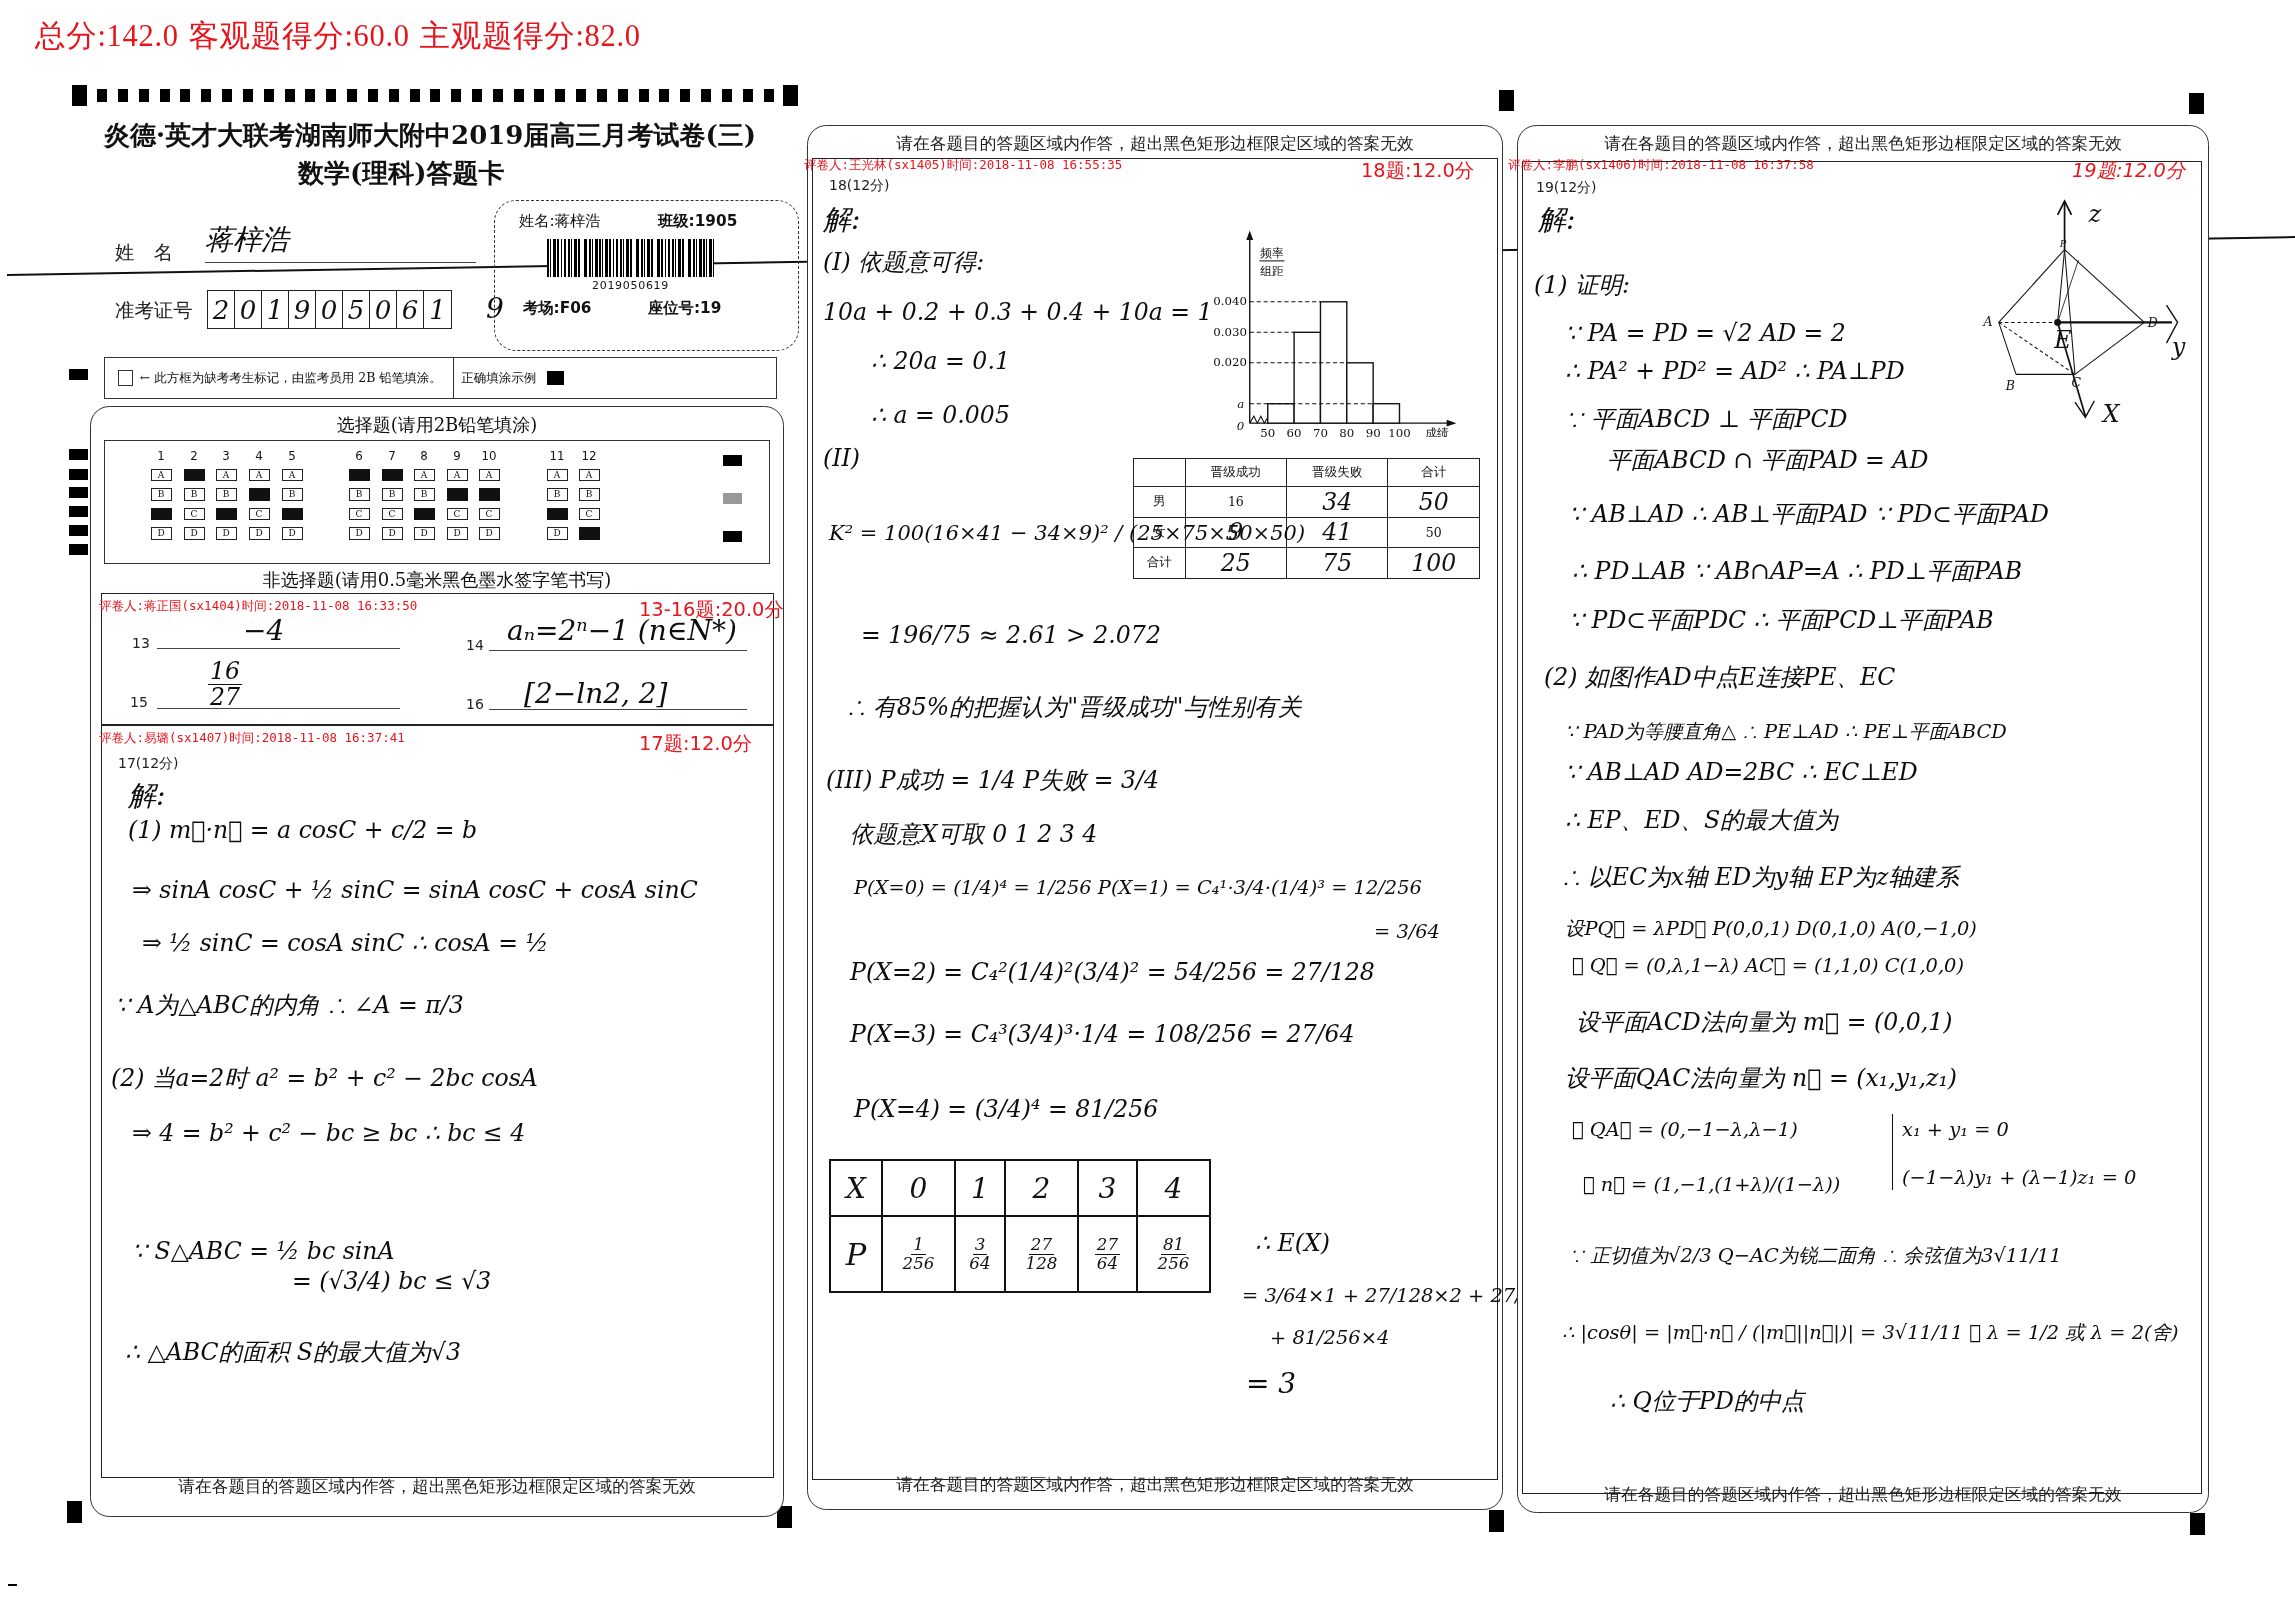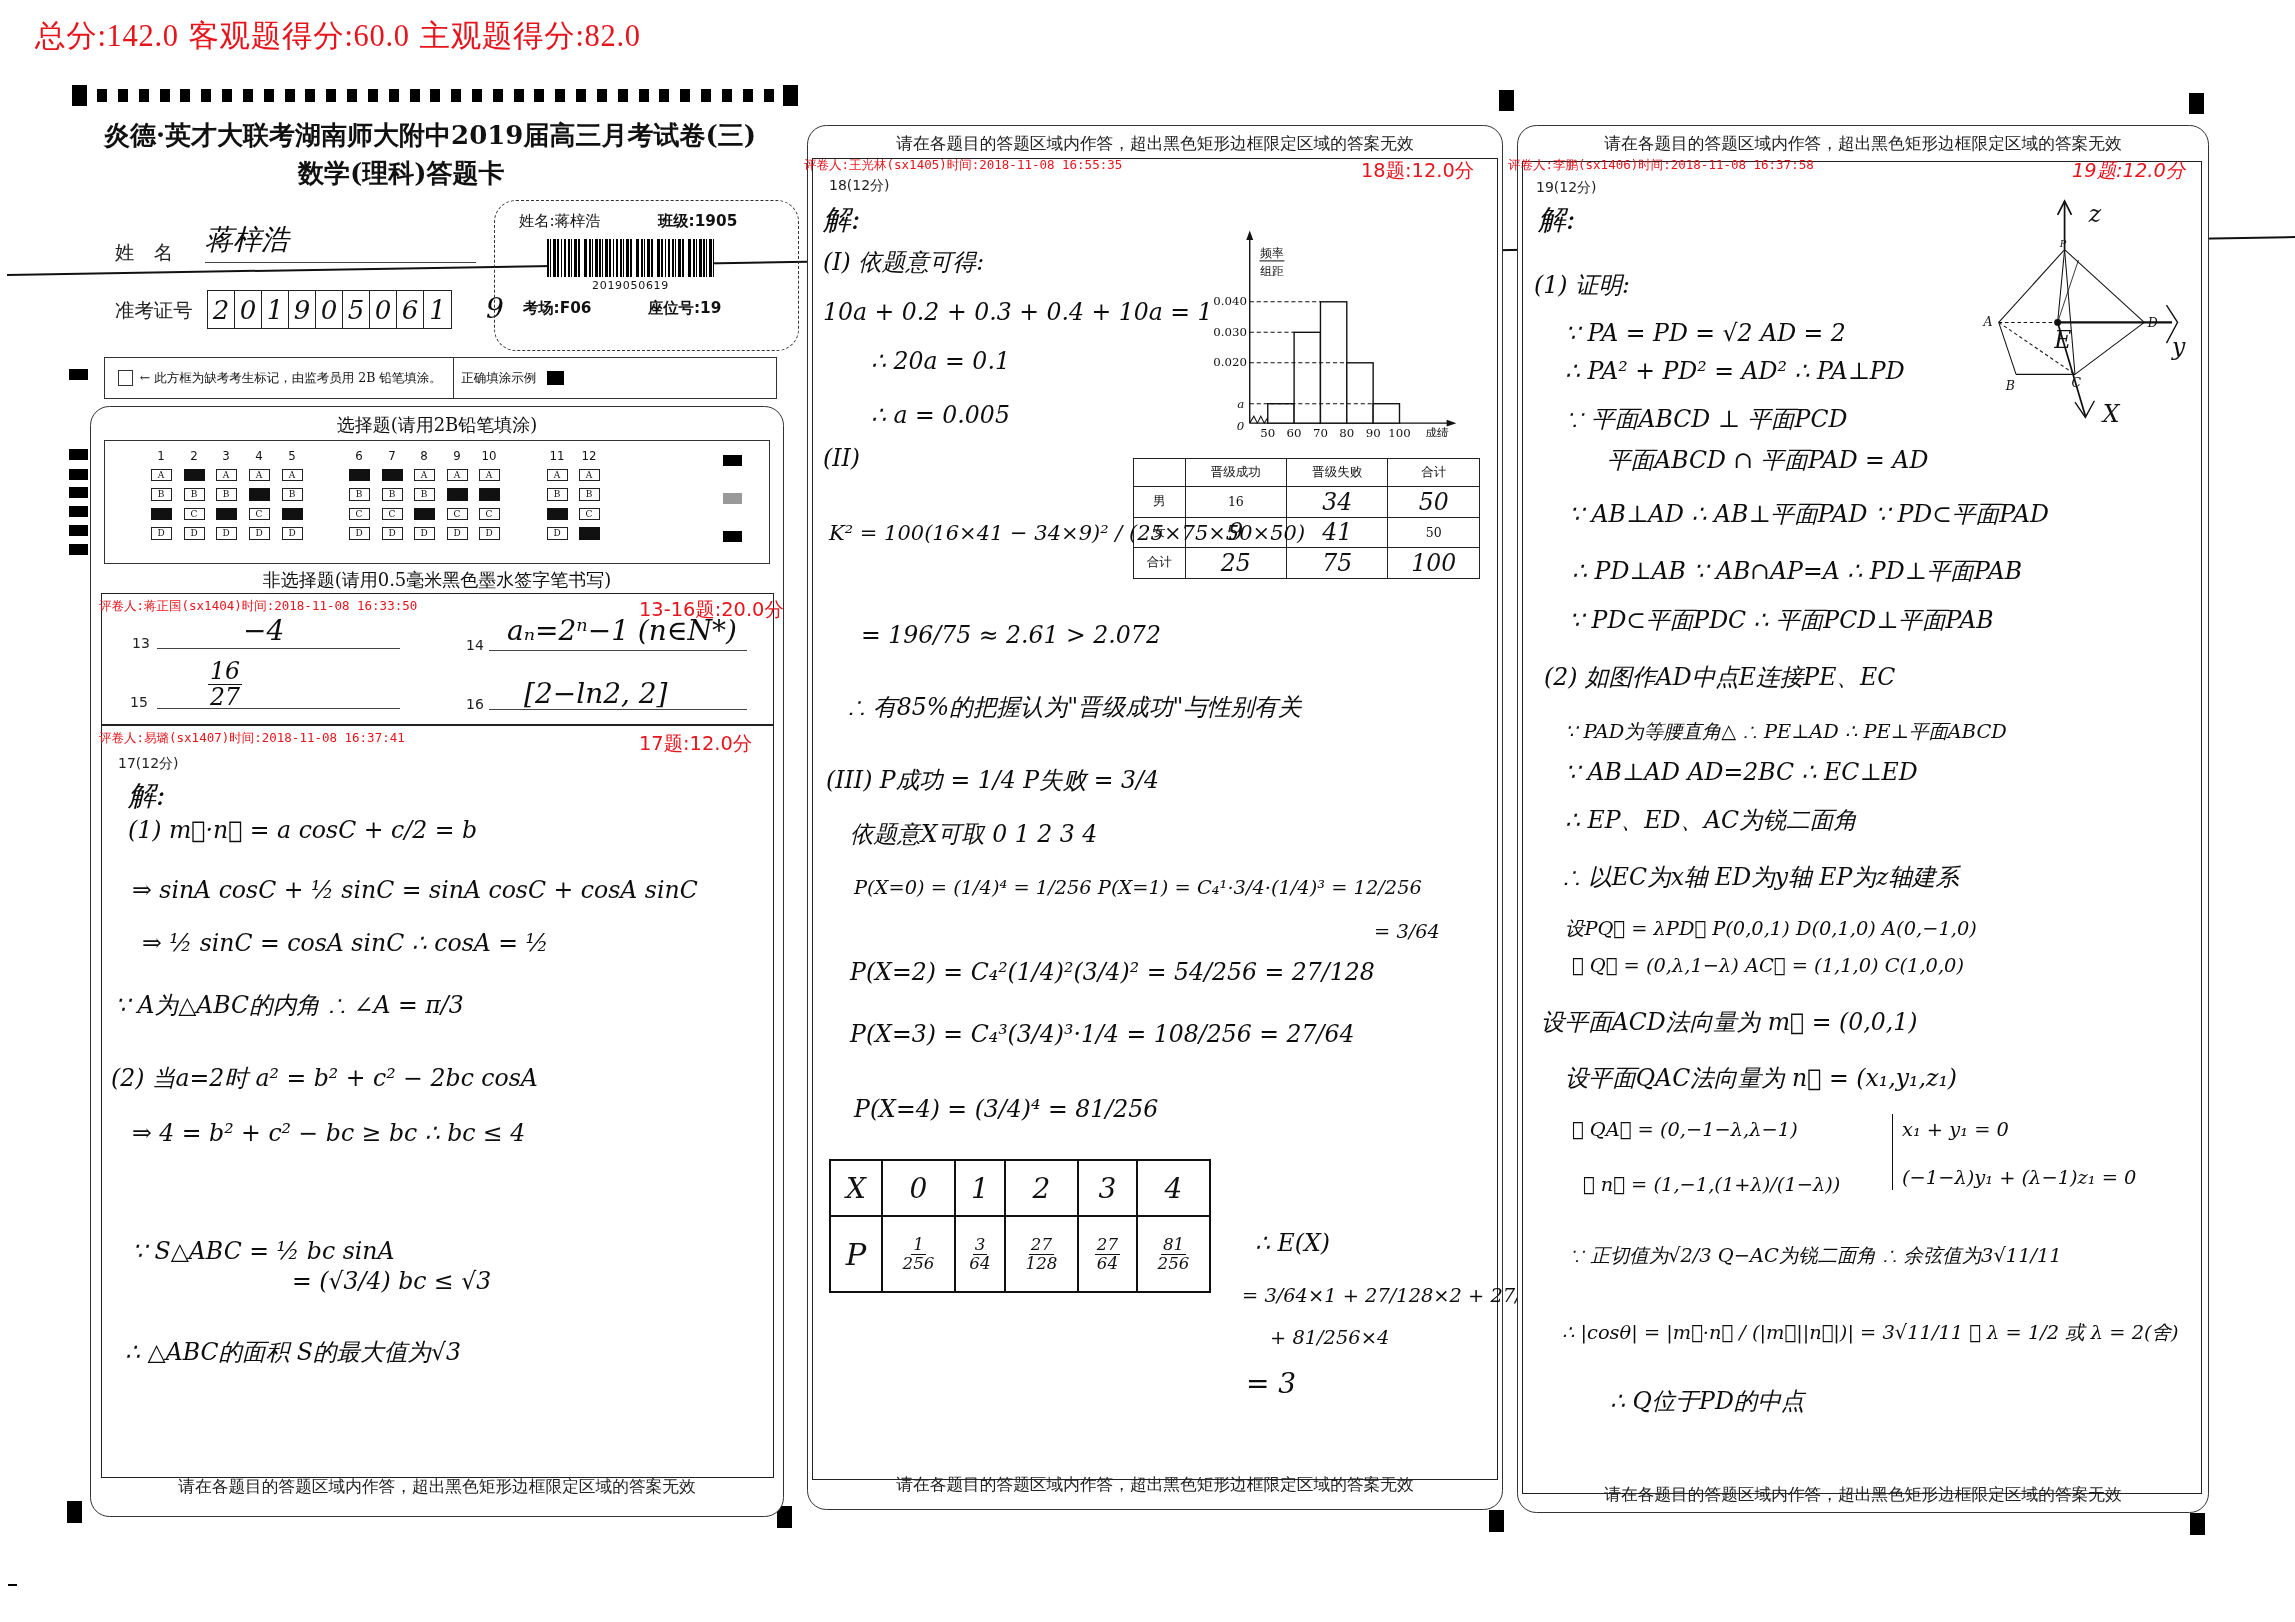--- a/index.html
+++ b/index.html
@@ -494,25 +494,25 @@
 <div class="hw m" style="left:1565px;top:319px;">∵ PA = PD = √2  AD = 2</div>
 <div class="hw m" style="left:1565px;top:357px;">∴ PA² + PD² = AD²   ∴ PA⊥PD</div>
 <div class="hw m" style="left:1565px;top:403px;">∵ 平面ABCD ⊥ 平面PCD</div>
 <div class="hw m" style="left:1607px;top:444px;">平面ABCD ∩ 平面PAD = AD</div>
 <div class="hw m" style="left:1569px;top:498px;">∵ AB⊥AD  ∴ AB⊥平面PAD  ∵ PD⊂平面PAD</div>
 <div class="hw m" style="left:1572px;top:555px;">∴ PD⊥AB   ∵ AB∩AP=A  ∴ PD⊥平面PAB</div>
 <div class="hw m" style="left:1569px;top:604px;">∵ PD⊂平面PDC  ∴ 平面PCD⊥平面PAB</div>
 <div class="hw m" style="left:1544px;top:661px;">(2) 如图作AD中点E连接PE、EC</div>
 <div class="hw s" style="left:1565px;top:718px;">∵ PAD为等腰直角△  ∴ PE⊥AD  ∴ PE⊥平面ABCD</div>
 <div class="hw m" style="left:1565px;top:758px;">∵ AB⊥AD  AD=2BC   ∴ EC⊥ED</div>
-<div class="hw m" style="left:1565px;top:804px;">∴ EP、ED、AC为锐二面角</div>
+<div class="hw m" style="left:1565px;top:804px;">∴ EP、ED、S的最大值为</div>
 <div class="hw m" style="left:1562px;top:861px;">∴ 以EC为x轴 ED为y轴 EP为z轴建系</div>
 <div class="hw s" style="left:1565px;top:915px;">设PQ⃗ = λPD⃗   P(0,0,1)  D(0,1,0)  A(0,−1,0)</div>
 <div class="hw s" style="left:1572px;top:954px;">∴ Q⃗ = (0,λ,1−λ)   AC⃗ = (1,1,0)      C(1,0,0)</div>
-<div class="hw m" style="left:1541px;top:1006px;font-style:italic;">设平面ACD法向量为 m⃗ = (0,0,1)</div>
+<div class="hw m" style="left:1576px;top:1006px;font-style:italic;">设平面ACD法向量为 m⃗ = (0,0,1)</div>
 <div class="hw m" style="left:1565px;top:1062px;">设平面QAC法向量为 n⃗ = (x₁,y₁,z₁)</div>
 <div class="hw s" style="left:1572px;top:1118px;">∴ QA⃗ = (0,−1−λ,λ−1)</div>
 <div class="hw s" style="left:1583px;top:1173px;">∴ n⃗ = (1,−1,(1+λ)/(1−λ))</div>
 <div class="hw s" style="left:1902px;top:1118px;">x₁ + y₁ = 0</div>
 <div class="hw s" style="left:1902px;top:1166px;">(−1−λ)y₁ + (λ−1)z₁ = 0</div>
 <div class="abs" style="left:1892px;top:1114px;width:2.8px;height:76px;border-left:1.4px solid #111;"></div>
 <div class="hw s" style="left:1569px;top:1242px;">∵ 正切值为√2/3   Q−AC为锐二面角 ∴ 余弦值为3√11/11</div>
 <div class="hw s" style="left:1562px;top:1319px;">∴ |cosθ| = |m⃗·n⃗ / (|m⃗||n⃗|)| = 3√11/11      ∴ λ = 1/2 或 λ = 2(舍)</div>
 <div class="hw m" style="left:1610px;top:1385px;">∴ Q位于PD的中点</div>
 

